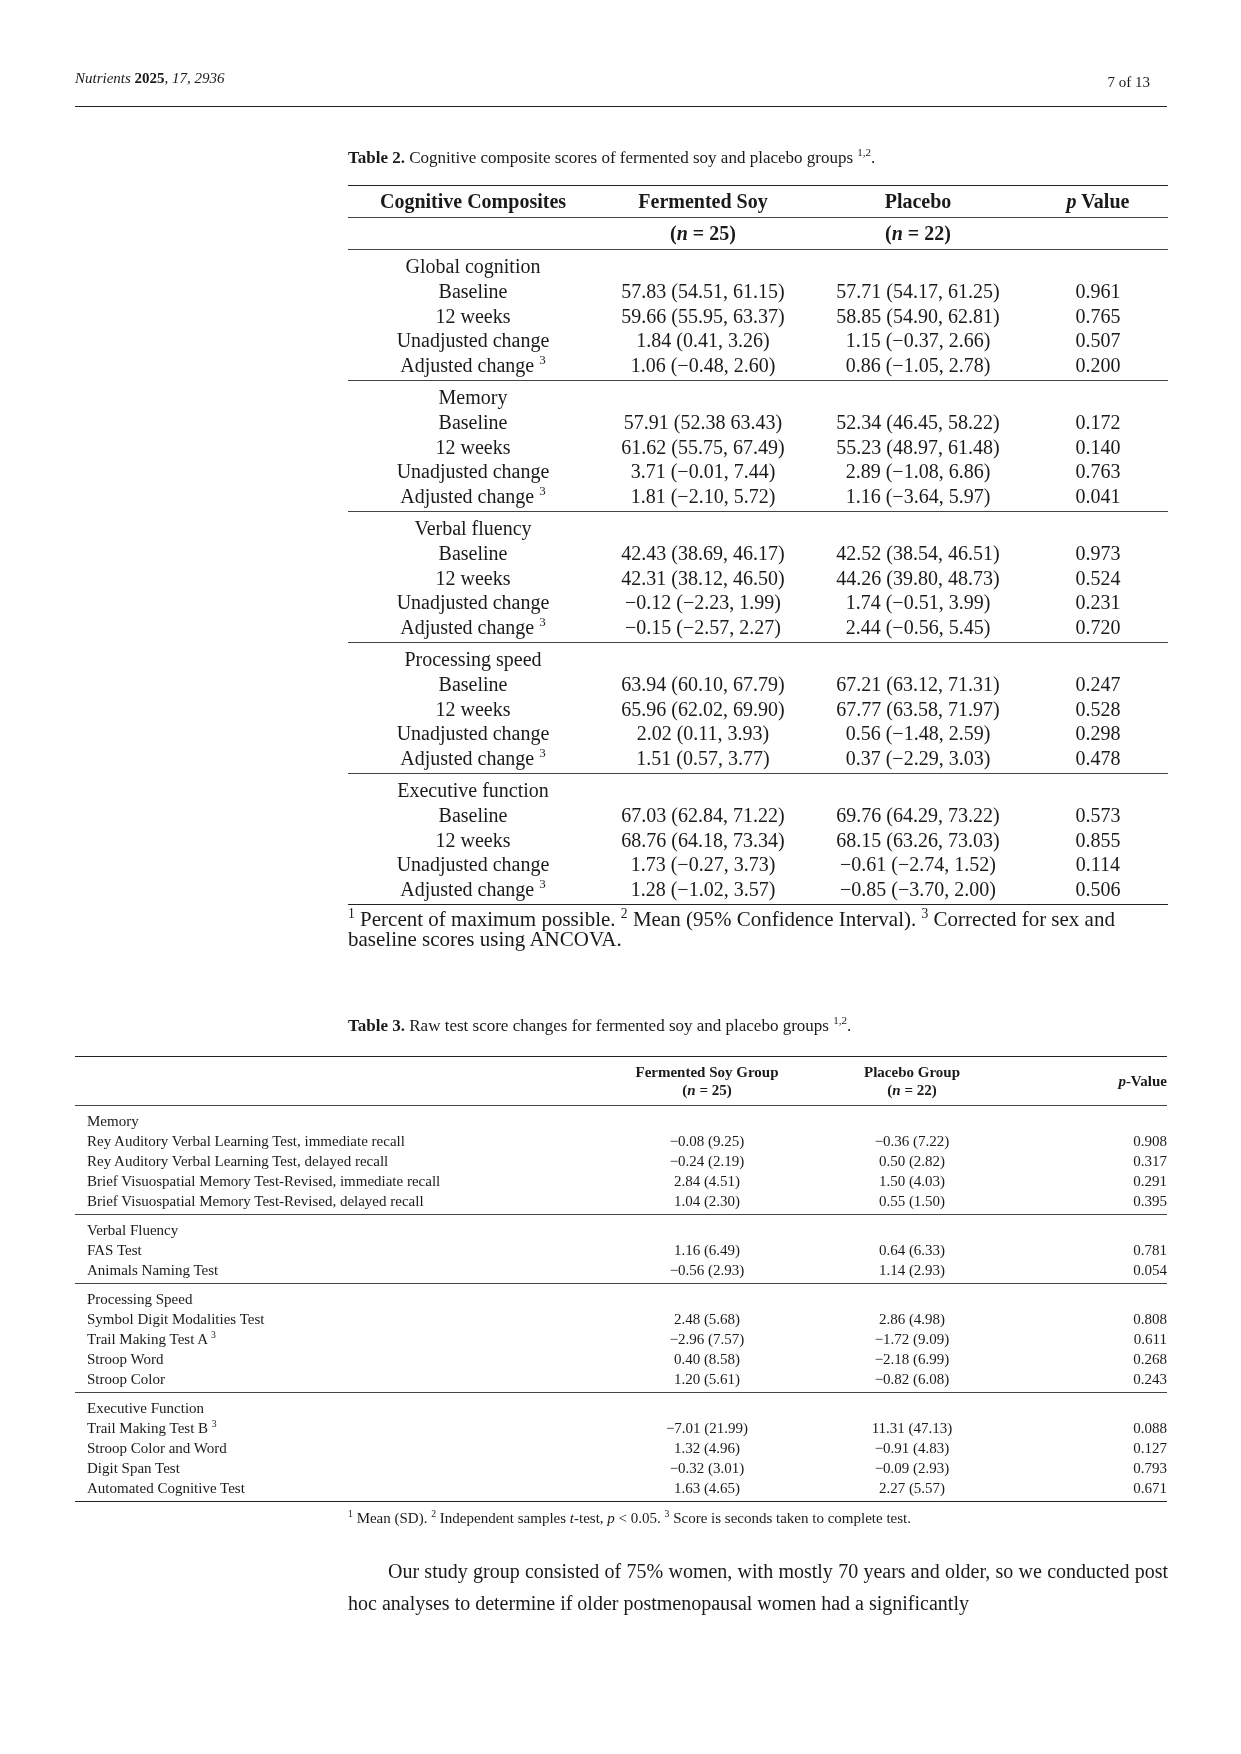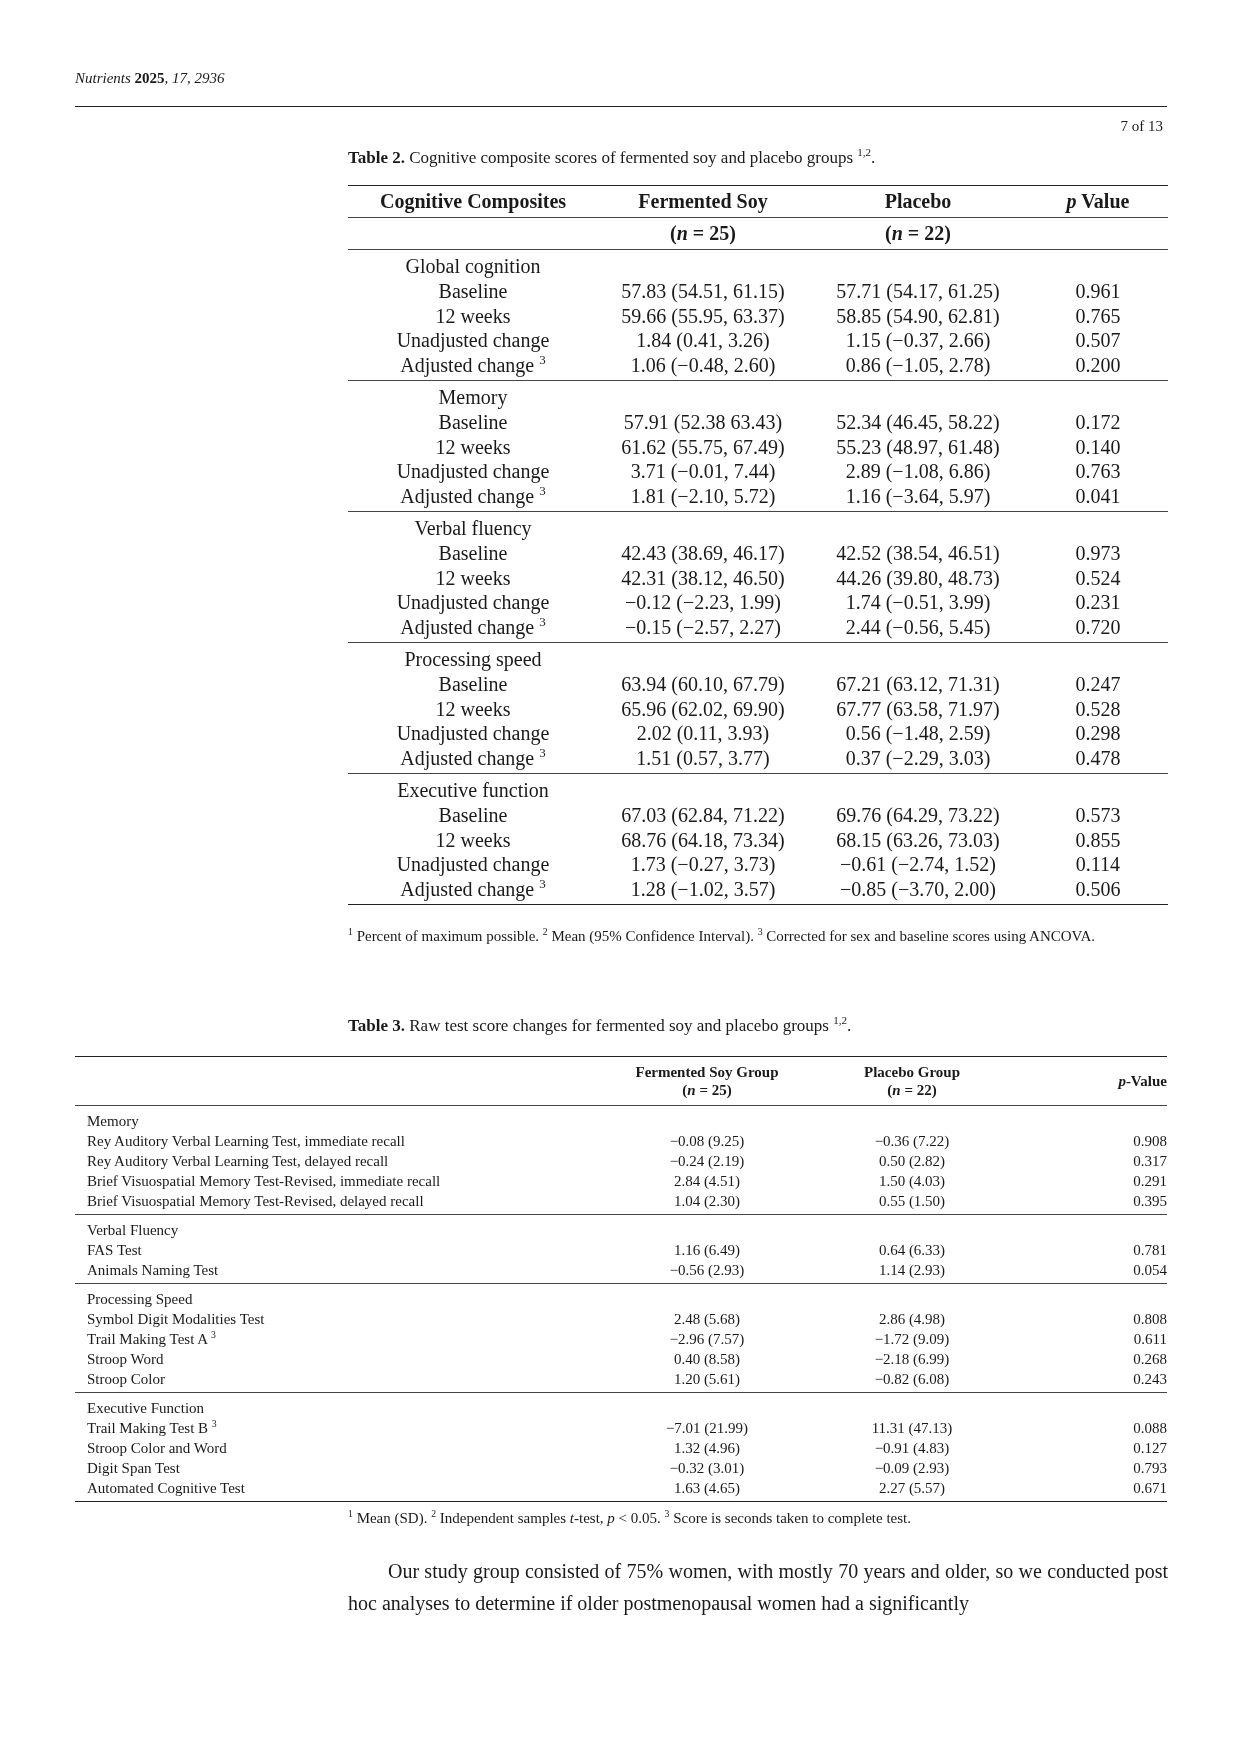--- a/index.html
+++ b/index.html
@@ -1,19 +1,19 @@
 <!DOCTYPE html>
 <html><head>
 <meta charset="utf-8">
 <style>
   html, body { margin: 0; padding: 0; background: #ffffff; }
   body { width: 1241px; height: 1754px; position: relative; font-family: "Liberation Serif", "DejaVu Serif", serif; color: #1a1a1a; overflow: hidden; }
   .header { position: absolute; left: 75px; top: 70px; width: 1092px; font-size: 15px; }
   .header .journal { font-style: italic; }
-  .header .page { position: absolute; right: 4px; top: 4px; margin-top: 44px; }
+  .header .page { position: absolute; right: 17px; top: 4px; }
   .header-rule { position: absolute; left: 75px; top: 106px; width: 1092px; height: 0; border-top: 1.5px solid #222; }
 
   .t2 { position: absolute; left: 348px; top: 148px; width: 820px; }
   .caption { font-size: 17px; }
   .caption b { font-weight: bold; }
   sup { font-size: 0.65em; line-height: 0; vertical-align: super; }
 
   table { border-collapse: collapse; }
   .tbl2 { margin-top: 17px; width: 820px; font-size: 20px; }
   .tbl2 th { font-weight: bold; font-size: 20px; padding: 4px 0; text-align: center; }
@@ -21,21 +21,21 @@
   .tbl2 .r-mid { border-top: 1px solid #444; }
   .tbl2 .r-bot { border-bottom: 1.5px solid #222; }
   .tbl2 td { text-align: center; padding: 0; line-height: 24.8px; }
   .tbl2 .c1 { width: 250px; }
   .tbl2 .c2 { width: 210px; }
   .tbl2 .c3 { width: 220px; }
   .tbl2 .c4 { width: 140px; }
   .tbl2 .grp-first td { padding-top: 4px; }
   .tbl2 .grp-last td { padding-bottom: 2px; }
   .tbl2 .sec-top { border-top: 1px solid #444; }
-  .footnote2 { font-size: 15px; margin-top: 21px; line-height: 20px; }
+  .footnote2 { font-size: 21px; margin-top: 4px; line-height: 20px; }
 
   .t3cap { position: absolute; left: 348px; top: 1016px; font-size: 17px; }
   .t3 { position: absolute; left: 75px; top: 1056px; width: 1092px; }
   .tbl3 { width: 1092px; font-size: 15px; }
   .tbl3 th { font-weight: bold; font-size: 15px; text-align: center; padding: 6px 0; line-height: 18px; }
   .tbl3 .r-top { border-top: 1.5px solid #222; }
   .tbl3 .head-row { border-bottom: 1px solid #444; }
   .tbl3 td { padding: 0; line-height: 20px; }
   .tbl3 .c1 { width: 520px; text-align: left; padding-left: 12px; }
   .tbl3 .c2 { width: 200px; text-align: center; }

